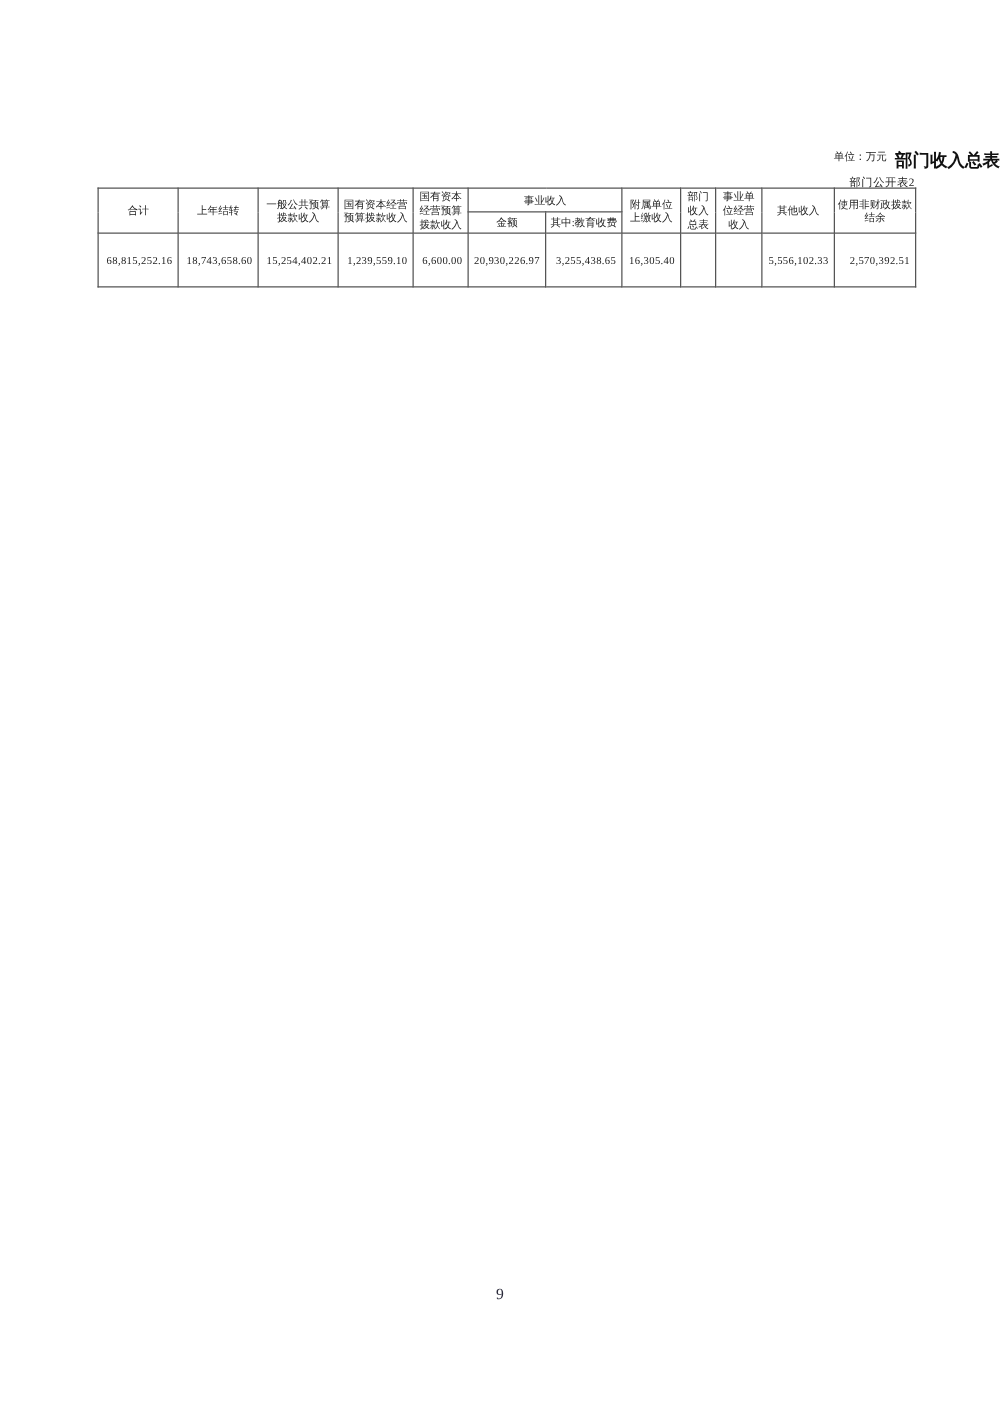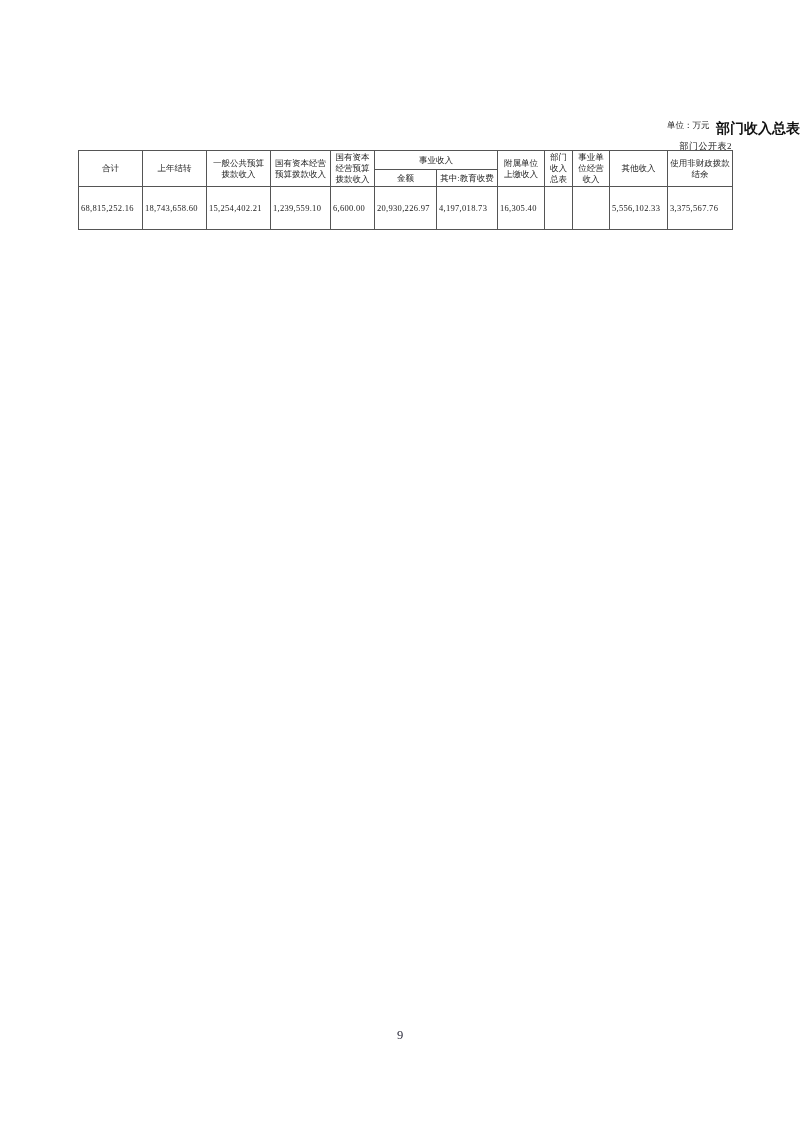--- a/index.html
+++ b/index.html
@@ -62,21 +62,21 @@
     overflow: hidden;
   }
   .income-table th {
     text-align: center;
     vertical-align: middle;
   }
   .income-table .hdr-top { height: 19px; }
   .income-table .hdr-sub { height: 17px; }
   .income-table .data-row td {
     height: 40px;
-    text-align: left;
+    text-align: right;
     vertical-align: middle;
     padding-right: 4px;
     white-space: nowrap;
     letter-spacing: 0.3px;
   }
   .page-number {
     position: absolute;
     top: 1028px;
     left: 0;
     width: 100%;
@@ -129,25 +129,25 @@
       <th>金额</th>
       <th>其中:教育收费</th>
     </tr>
     <tr class="data-row">
       <td>68,815,252.16</td>
       <td>18,743,658.60</td>
       <td>15,254,402.21</td>
       <td>1,239,559.10</td>
       <td>6,600.00</td>
       <td>20,930,226.97</td>
-      <td>4,197,018.73</td>
+      <td>3,255,438.65</td>
       <td>16,305.40</td>
       <td></td>
       <td></td>
       <td>5,556,102.33</td>
-      <td>3,375,567.76</td>
+      <td>2,570,392.51</td>
     </tr>
   </tbody>
     </table>
 
   <div class="page-number">9</div>
 
 </div>
 
 </body></html>

